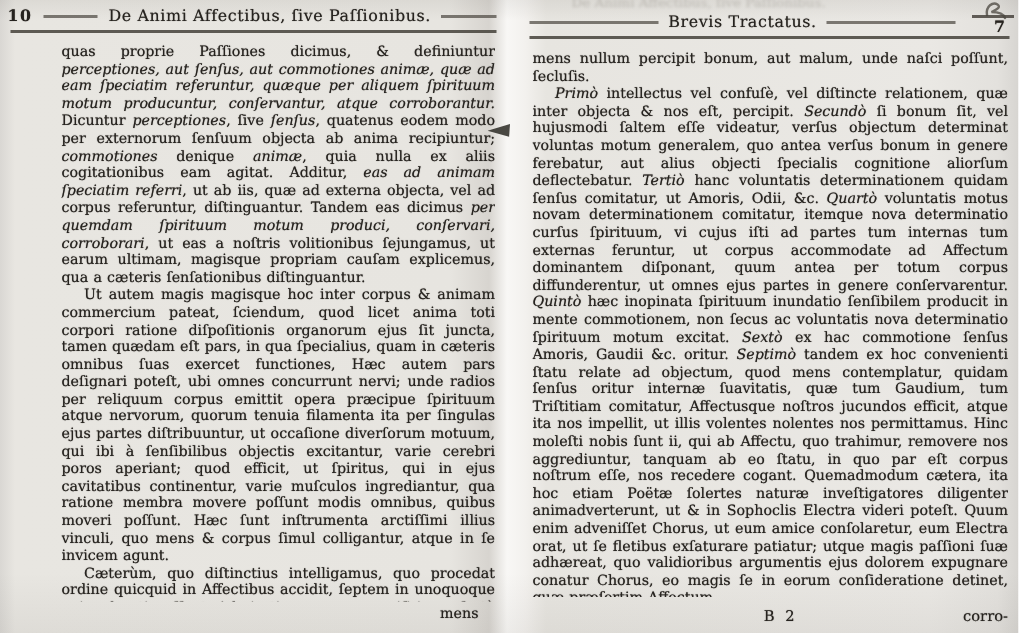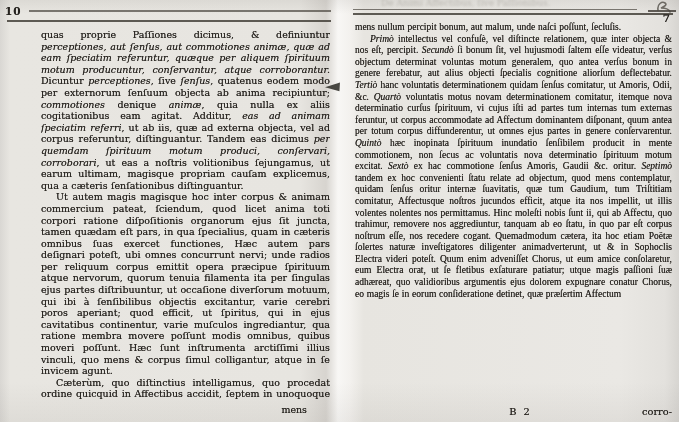--- a/index.html
+++ b/index.html
@@ -50,28 +50,28 @@
   }
 
   
   .body-text {
     position:absolute; overflow:hidden;
     font-size:9.5px; line-height:11.6px; text-align:justify;
     text-shadow:0 0 .6px rgba(30,27,22,.72);
     word-spacing:.4px;
   }
   .page-left  .body-text { top:29px; left:5px;  right:9px;  height:372px;margin-left:36px; }
-  .page-right .body-text { top:22px; left:10px; right:7px;  height:364px;font-family:Liberation Serif, serif; }
+  .page-right .body-text { top:34px; left:10px; right:7px;  height:364px; }
   .para { margin:0; }
   .para.indent { text-indent:15px; }
   .it { font-style:italic; }
 
   
   .catchword-left {
-    position:absolute; bottom:7px; right:32px;
+    position:absolute; bottom:7px; right:20px;
     font-size:9.5px; text-shadow:0 0 .6px rgba(30,27,22,.7);
   }
   .footer-right {
     position:absolute; bottom:5px; left:24px; right:7px;
     display:grid; grid-template-columns:1fr auto 1fr; align-items:center;
     font-size:9.8px; text-shadow:0 0 .6px rgba(30,27,22,.7);
   }
   .signature { grid-column:2; letter-spacing:2px; }
   .catchword-right { grid-column:3; justify-self:end; }
 
@@ -86,37 +86,39 @@
 </head>
 <body>
 
 <div class="spread">
 
   <div class="page page-left">
     <div class="header">
       <div class="header-line">
         <span class="page-num">10</span>
         <span class="hrfill"></span>
+        <span class="running-title">De Animi Affectibus, ſive Paſſionibus.</span>
         <span class="hrfill"></span>
       </div>
       <div class="full-rule"></div>
     </div>
     <div class="body-text">
         <p class="para"><span>quas proprie Paſſiones dicimus, &amp; definiuntur </span><span class="it">perceptiones, aut ſenſus, aut commotiones animæ, quæ ad eam ſpeciatim referuntur, quæque per aliquem ſpirituum motum producuntur, conſervantur, atque corroborantur.</span><span> Dicuntur </span><span class="it">perceptiones</span><span>, ſive </span><span class="it">ſenſus</span><span>, quatenus eodem modo per externorum ſenſuum objecta ab anima recipiuntur; </span><span class="it">commotiones</span><span> denique </span><span class="it">animæ</span><span>, quia nulla ex aliis cogitationibus eam agitat. Additur, </span><span class="it">eas ad animam ſpeciatim referri</span><span>, ut ab iis, quæ ad externa objecta, vel ad corpus referuntur, diſtinguantur. Tandem eas dicimus </span><span class="it">per quemdam ſpirituum motum produci, conſervari, corroborari</span><span>, ut eas a noſtris volitionibus ſejungamus, ut earum ultimam, magisque propriam cauſam explicemus, qua a cæteris ſenſationibus diſtinguantur.</span></p>
         <p class="para indent"><span>Ut autem magis magisque hoc inter corpus &amp; animam commercium pateat, ſciendum, quod licet anima toti corpori ratione diſpoſitionis organorum ejus ſit juncta, tamen quædam eſt pars, in qua ſpecialius, quam in cæteris omnibus ſuas exercet functiones, Hæc autem pars deſignari poteſt, ubi omnes concurrunt nervi; unde radios per reliquum corpus emittit opera præcipue ſpirituum atque nervorum, quorum tenuia filamenta ita per ſingulas ejus partes diſtribuuntur, ut occaſione diverſorum motuum, qui ibi à ſenſibilibus objectis excitantur, varie cerebri poros aperiant; quod efficit, ut ſpiritus, qui in ejus cavitatibus continentur, varie muſculos ingrediantur, qua ratione membra movere poſſunt modis omnibus, quibus moveri poſſunt. Hæc ſunt inſtrumenta arctiſſimi illius vinculi, quo mens &amp; corpus ſimul colligantur, atque in ſe invicem agunt.</span></p>
         <p class="para indent"><span>Cæterùm, quo diſtinctius intelligamus, quo procedat ordine quicquid in Affectibus accidit, ſeptem in unoquoque animadverti poſſunt; Admiratione, quæ non niſi imperfectè Affectus dici poteſt, üsque, quæ confuſis quibusdam ſenſibus excitantur, &amp; ex quibus</span></p>
       </div>
     <div class="catchword-left">mens</div>
   </div>
 
   <div class="page page-right">
     <div class="header">
       <div class="ghost-text">De Animi Affectibus, ſive Paſſionibus.</div>
       <div class="header-line">
         <span class="hrfill"></span>
+        <span class="running-title">Brevis Tractatus.</span>
         <span class="hrfill hrfill-trail-right"></span>
       </div>
       <div class="mini-rule"></div>
       <div class="pagenum-right page-num">7</div>
       <div class="full-rule"></div>
       <svg class="ink-squiggle" viewBox="0 0 20 13">
         <path d="M4,10 C3,4 8,1 11,3 C14,5 9,7 7,8 C11,8 15,9 16,12" fill="none" stroke="#4a463f" stroke-width="1.6" stroke-linecap="round"></path>
       </svg>
     </div>
     <div class="body-text">

